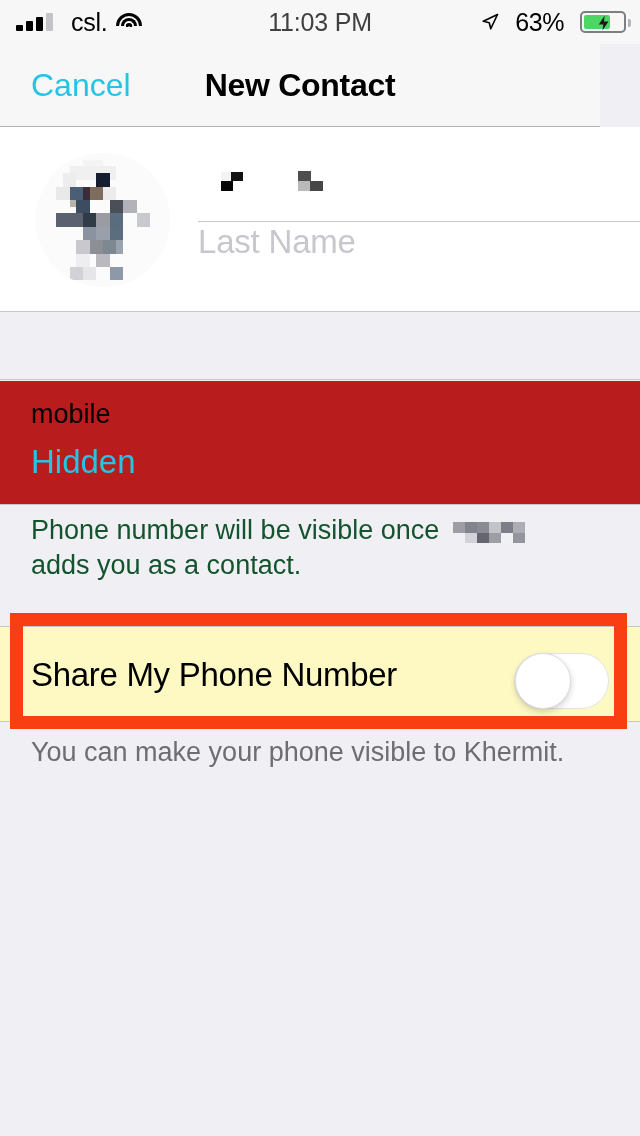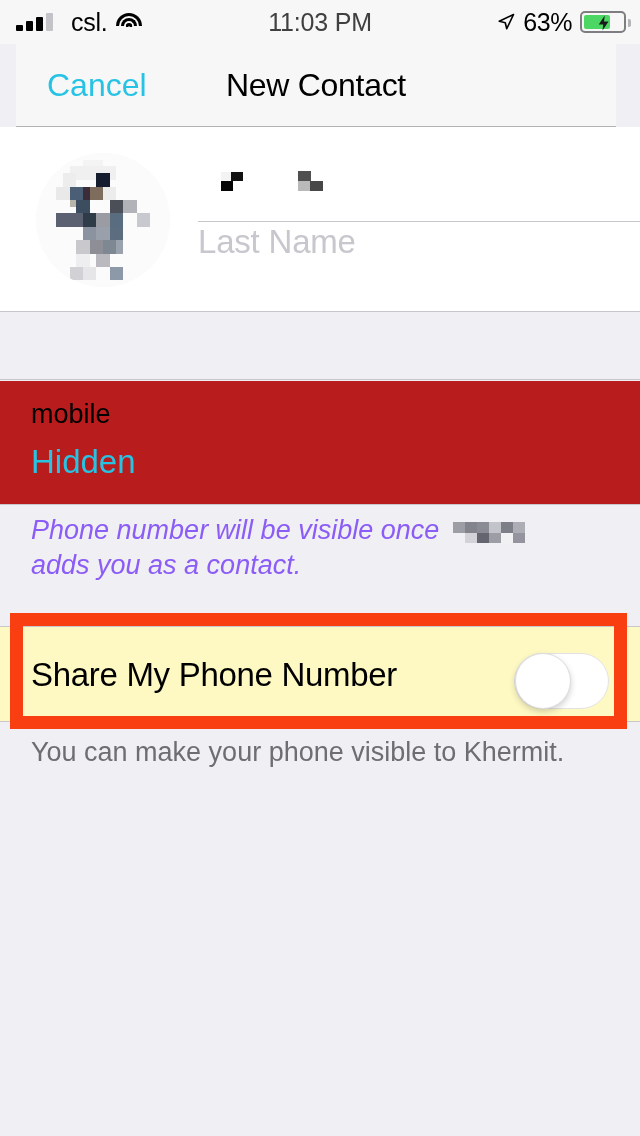--- a/index.html
+++ b/index.html
@@ -28,38 +28,38 @@
   .wifi { position:relative; width:26px; height:19px; }
   .wifi span { position:absolute; left:50%; border:3.2px solid #000; border-bottom:none;
                border-radius:50% 50% 0 0 / 100% 100% 0 0; transform:translateX(-50%); }
   .wifi .w1 { width:26px; height:13px; top:0; }
   .wifi .w2 { width:16px; height:8px;  top:5px; }
   .wifi .w3 { width:7px;  height:4px;  top:10px; border-width:3.5px; }
 
   .sb-time { position:absolute; left:0; width:640px; text-align:center;
              font-size:25px; color:#404040; letter-spacing:-0.2px; }
 
-  .sb-right { position:absolute; right:14px; display:flex; align-items:center; gap:8px; }
+  .sb-right { position:absolute; right:14px; display:flex; align-items:center; gap:16px; }
   .loc-arrow { width:18px; height:18px; }
   .batt-pct { font-size:25px; color:#000; letter-spacing:-0.4px; }
   .battery { position:relative; width:46px; height:22px; border:2px solid #7d7d82;
              border-radius:5px; display:flex; align-items:center; }
   .battery::after { content:""; position:absolute; left:46px; top:6px; width:3px; height:8px;
                     background:#b4b4b8; border-radius:0 2px 2px 0; }
   .batt-fill { height:14px; width:26px; margin-left:2px; background:#4cd764; border-radius:2px; }
   .bolt { position:absolute; left:13px; top:1px; width:18px; height:18px; }
 
   
   .navbar {
-    position:absolute; top:44px; left:16px; width:600px; height:83px;
+    position:absolute; top:44px; left:0; width:600px; height:83px;
     background:#f7f7f7; border-bottom:1px solid #b2b2b2;
     display:flex; align-items:center; justify-content:center;
   }
   .nav-cancel { position:absolute; left:31px; font-size:32px; color:#27c3e4; }
-  .nav-title  { font-size:32px; font-weight:normal; color:#000; letter-spacing:-0.3px; }
+  .nav-title  { font-size:32px; font-weight:bold; color:#000; letter-spacing:-0.3px; }
   .nav-done   { position:absolute; right:31px; font-size:32px; color:#27c3e4; font-weight:bold; }
 
   
   .name-card { position:absolute; top:127px; left:0; width:640px; height:185px;
                background:#fff; border-bottom:1px solid #c8c7cc; }
   .avatar { position:absolute; left:36px; top:26px; width:134px; height:134px;
             border-radius:50%; overflow:hidden; background:#fafafa; }
   .avatar svg { display:block; width:134px; height:134px; }
 
   .name-fields { position:absolute; left:198px; top:0; width:442px; height:185px; }
@@ -76,21 +76,21 @@
           background:#efeff4; border-bottom:1px solid #c8c7cc; }
 
   
   .phone-card { position:absolute; top:381px; left:0; width:640px; height:124px;
                 background:#b91c1c; border-bottom:1px solid #c8c7cc; }
   .phone-label { position:absolute; left:31px; top:18px; font-size:27px; color:#000; }
   .phone-value { position:absolute; left:31px; top:62px; font-size:33px; color:#27c3e4; }
 
   
   .note1 { position:absolute; top:513px; left:31px; width:580px;
-           font-size:27px; line-height:35px; color:#8b5cf6;font-style:italic; }
+           font-size:27px; line-height:35px; color:#14532d; }
   .note1 .ln { display:flex; align-items:center; }
   .note1 .redact-inline { display:inline-block; margin-left:14px; vertical-align:middle; }
 
   
   .share-card { position:absolute; top:626px; left:0; width:640px; height:96px;
                 background:#fef9c3; border-top:1px solid #c8c7cc; border-bottom:1px solid #c8c7cc; }
   .share-label { position:absolute; left:31px; top:0; height:96px; display:flex;
                  align-items:center; font-size:33px; color:#000; letter-spacing:-0.3px; }
   .toggle { position:absolute; right:31px; top:26px; width:95px; height:56px;
             border-radius:28px; background:#fff; border:1px solid #e2e2e4; }

